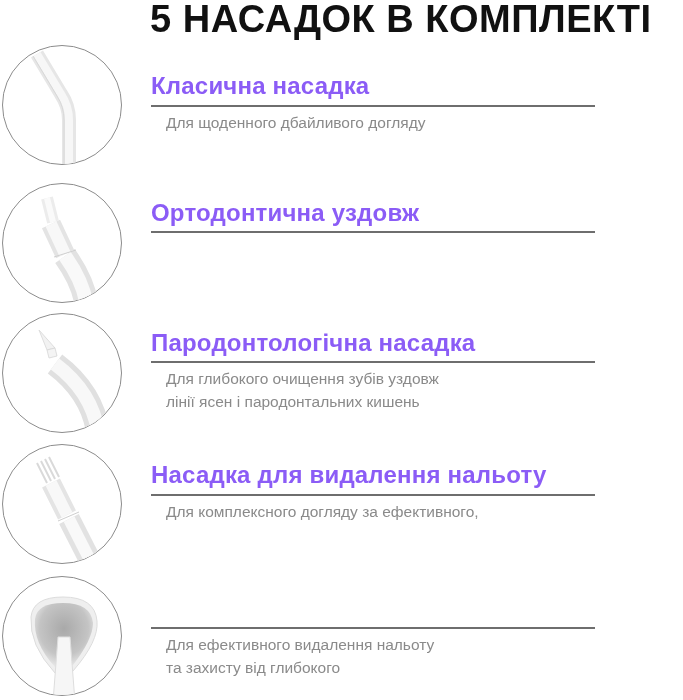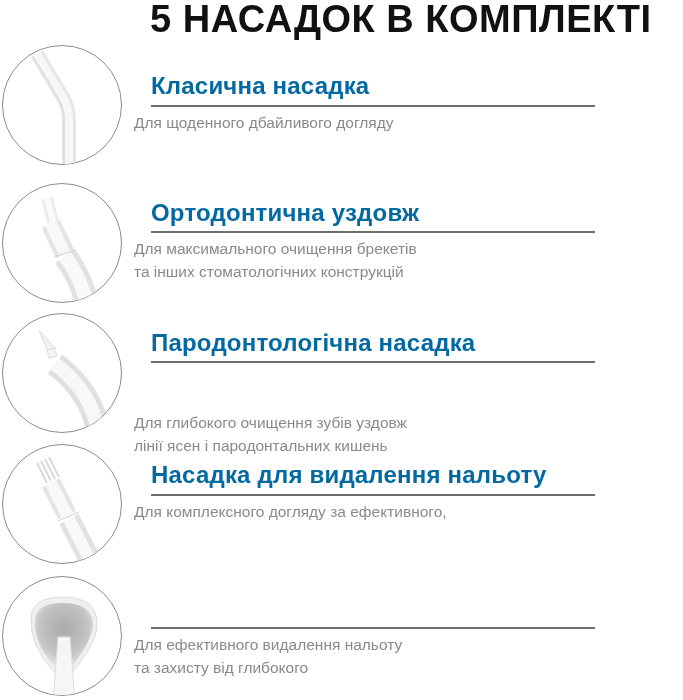--- a/index.html
+++ b/index.html
@@ -1,23 +1,23 @@
 <!DOCTYPE html>
 <html><head>
 <meta charset="utf-8">
 <style>
   html, body { margin:0; padding:0; background:#ffffff; }
   body { width:683px; height:700px; position:relative; overflow:hidden; font-family:"Liberation Sans", "DejaVu Sans", sans-serif; }
   .title { position:absolute; left:150px; top:-2px; font-size:38px; font-weight:700; color:#111; letter-spacing:0.5px; white-space:nowrap; }
   .item { position:absolute; left:0; width:683px; height:130px; }
   .circle { position:absolute; left:2px; width:120px; height:120px; border-radius:50%; border:1.2px solid #8c8c8c; background:#fff; overflow:hidden; box-sizing:border-box; }
   .circle svg { position:absolute; left:0; top:0; width:120px; height:120px; }
-  .name { position:absolute; left:151px; font-size:24px; font-weight:700; color:#0369a1; white-space:nowrap; letter-spacing:0.2px; }
+  .name { position:absolute; left:151px; font-size:24px; font-weight:700; color:#8b5cf6; white-space:nowrap; letter-spacing:0.2px; }
   .rule { position:absolute; left:151px; width:444px; height:1.5px; background:#6e6e6e; }
-  .desc { position:absolute; left:134px; font-size:15.5px; color:#8a8a8a; line-height:23px; white-space:nowrap; }
+  .desc { position:absolute; left:166px; font-size:15.5px; color:#8a8a8a; line-height:23px; white-space:nowrap; }
 </style>
 </head>
 <body>
 
 <div class="title">5 НАСАДОК В КОМПЛЕКТІ</div>
 
 <div class="item" style="top:0;">
   <div class="circle" style="top:45px;">
     <svg viewBox="0 0 120 120">
       <path d="M34 8 L58 48 Q66 60 66 74 L66 125" fill="none" stroke="#e6e6e6" stroke-width="14" stroke-linecap="butt"></path>
@@ -39,38 +39,34 @@
       <path d="M44 14 L50 38" stroke="#fafafa" stroke-width="6" fill="none"></path>
       <path d="M48 40 L62 70" stroke="#e4e4e4" stroke-width="20" fill="none"></path>
       <path d="M48 40 L62 70" stroke="#f8f8f8" stroke-width="12" fill="none"></path>
       <path d="M62 72 Q82 100 84 125" stroke="#e2e2e2" stroke-width="24" fill="none"></path>
       <path d="M62 72 Q82 100 84 125" stroke="#f9f9f9" stroke-width="14" fill="none"></path>
       <line x1="51" y1="73" x2="73" y2="66" stroke="#cfcfcf" stroke-width="1"></line>
     </svg>
   </div>
   <div class="name" style="top:199px;">Ортодонтична уздовж</div>
   <div class="rule" style="top:231px;"></div>
-  <div class="desc" style="top:237px;">
-    <div>Для максимального очищення брекетів</div>
-    <div>та інших стоматологічних конструкцій</div>
-  </div>
 </div>
 
 <div class="item" style="top:0;padding-left:19px;">
   <div class="circle" style="top:313px;">
     <svg viewBox="0 0 120 120">
       <path d="M36 16 L44 36 L52 34 Z" fill="#f2f2f2" stroke="#dddddd" stroke-width="1"></path>
       <path d="M44 36 L52 34 L54 42 L46 44 Z" fill="#f4f4f4" stroke="#d6d6d6" stroke-width="0.8"></path>
       <path d="M52 50 Q92 80 96 125" stroke="#e0e0e0" stroke-width="24" fill="none"></path>
       <path d="M52 50 Q92 80 96 125" stroke="#f8f8f8" stroke-width="14" fill="none"></path>
     </svg>
   </div>
   <div class="name" style="top:329px;">Пародонтологічна насадка</div>
   <div class="rule" style="top:361px;"></div>
-  <div class="desc" style="top:367px;margin-top:44px;">
+  <div class="desc" style="top:367px;">
     <div>Для глибокого очищення зубів уздовж</div>
     <div>лінії ясен і пародонтальних кишень</div>
   </div>
 </div>
 
 <div class="item" style="top:0;">
   <div class="circle" style="top:444px;">
     <svg viewBox="0 0 120 120">
       <g stroke="#d9d9d9" stroke-width="2">
         <line x1="34" y1="18" x2="44" y2="38"></line>

